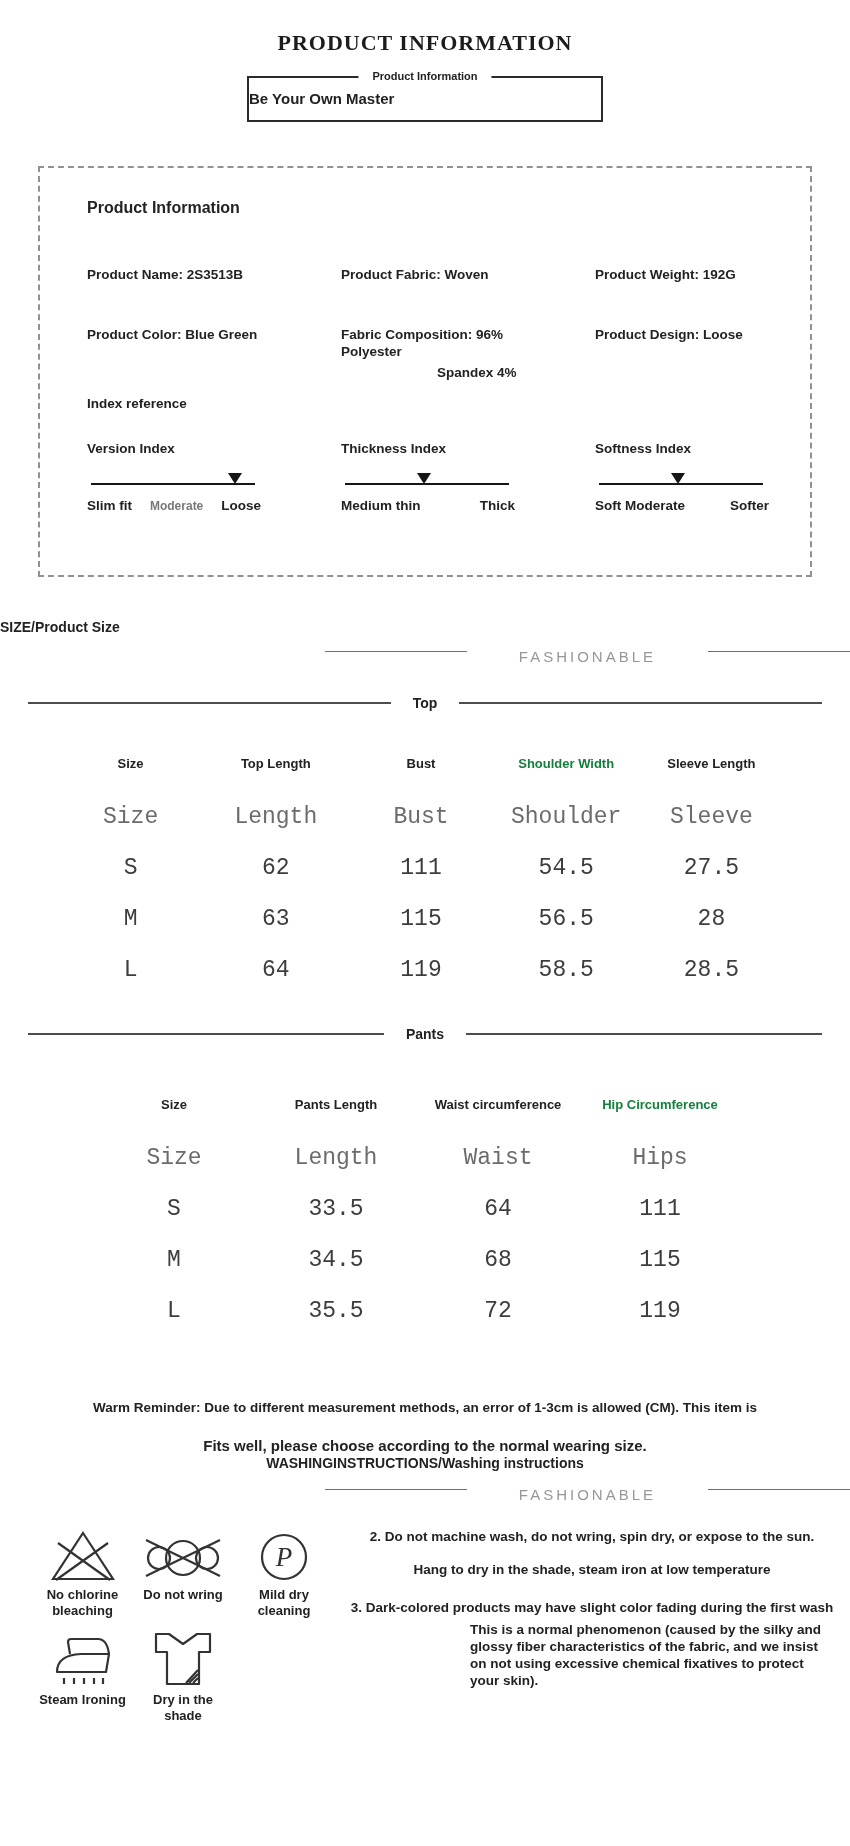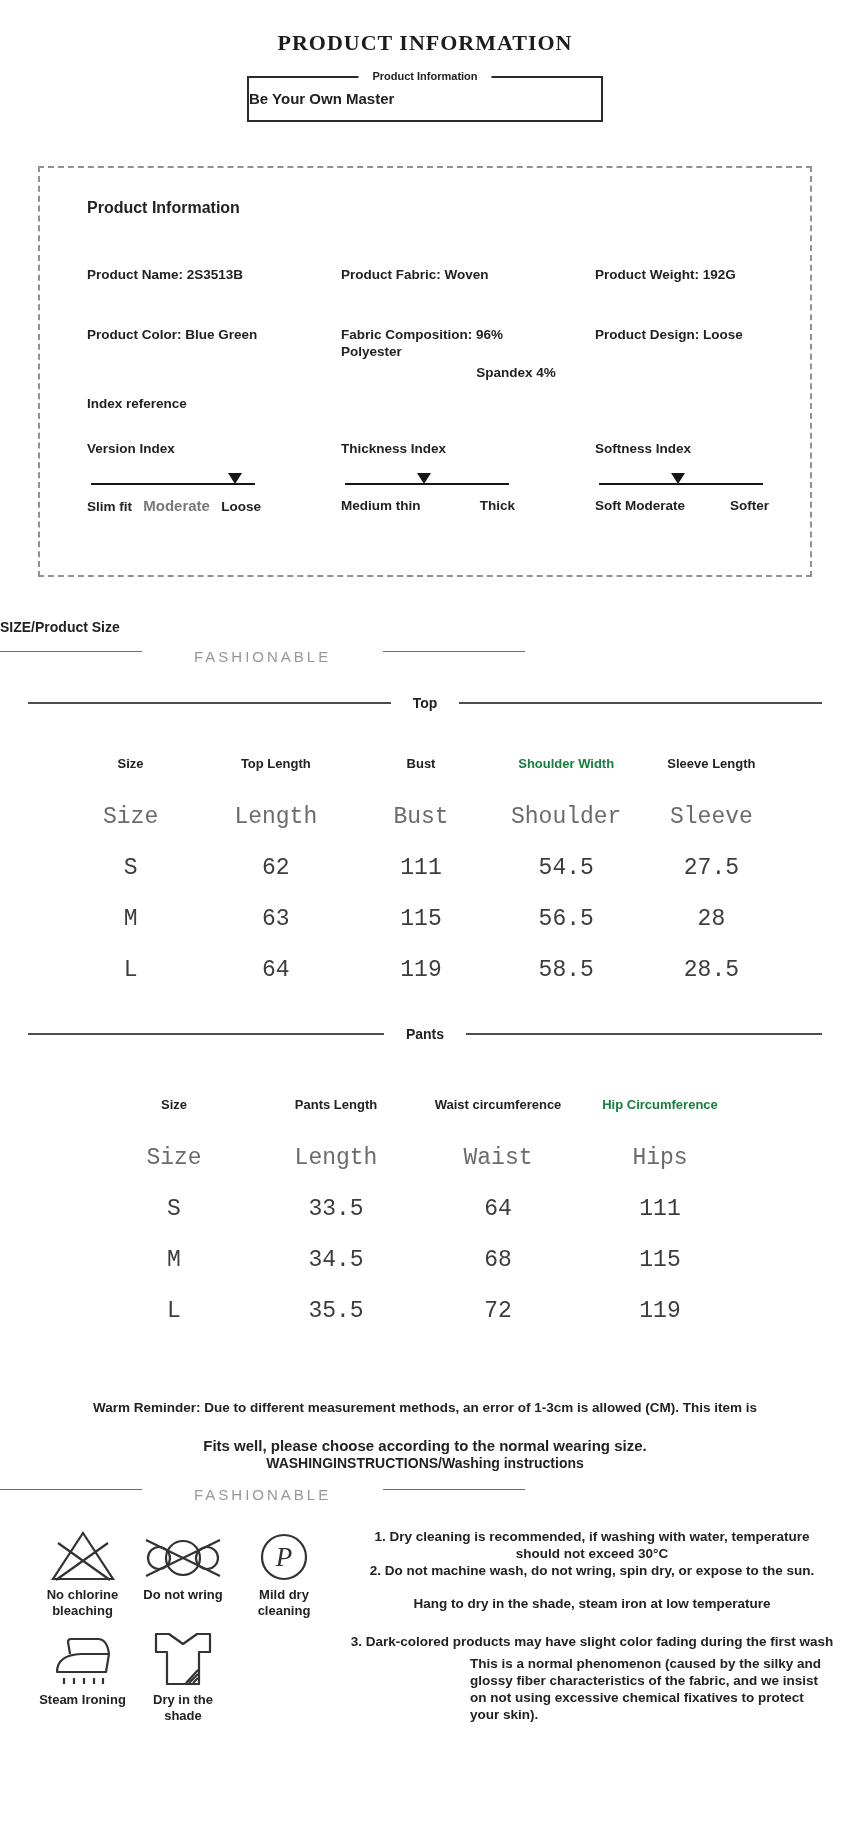--- a/index.html
+++ b/index.html
@@ -26,34 +26,34 @@
   
   .info-box{
     box-sizing:border-box;width:774px;height:411px;margin:44px auto 0;
     border:2px dashed #919191;padding:30px 18px 0 47px;
   }
   .info-heading{font-size:16px;font-weight:700;line-height:19px;}
   .info-row{display:grid;grid-template-columns:254px 254px 1fr;font-size:13.5px;font-weight:700;line-height:17px;}
   .info-row1{margin-top:49px;}
   .info-row2{margin-top:43px;}
   .fab-comp{width:185px;}
-  .spandex{margin:4px 0 0 96px;text-align:center;}
+  .spandex{margin:4px 0 0 96px;}
   .index-ref{margin-top:14px;font-size:13.5px;font-weight:700;line-height:17px;}
   .sliders-row{display:grid;grid-template-columns:254px 254px 1fr;margin-top:28px;}
   .slider-title{font-size:13.5px;font-weight:700;line-height:17px;}
   .slider-track{position:relative;width:164px;height:2px;background:#161616;margin:26px 0 0 4px;}
   .slider-pointer{
     position:absolute;top:-10px;width:0;height:0;transform:translateX(-50%);
     border-left:7px solid transparent;border-right:7px solid transparent;border-top:11px solid #161616;
   }
   .slider-labels{display:flex;justify-content:space-between;align-items:baseline;width:174px;margin-top:12px;font-size:13.5px;font-weight:700;line-height:17px;}
-  .slider-labels .muted{font-size:15px;color:#787878;}
+  .slider-labels .muted{font-size:12px;color:#787878;}
   
   .size-title{margin-top:42px;text-align:left;font-size:14px;font-weight:700;line-height:17px;}
-  .fashion-row{display:flex;justify-content:flex-start;align-items:center;margin-top:12px;height:18px;}
+  .fashion-row{display:flex;justify-content:flex-end;align-items:center;margin-top:12px;height:18px;}
   .fashion-row .fline{width:142px;height:1px;background:#6e6e6e;position:relative;top:-6px;}
   .fashion-row .ftext{margin:0 52px;font-size:15px;letter-spacing:3px;color:#979797;line-height:18px;}
   .divider{display:flex;align-items:center;width:794px;margin:28px auto 0;height:18px;}
   .divider .dline{flex:1;height:2px;background:#4d4d4d;}
   .divider .dword{margin:0 22px;font-size:14px;font-weight:700;}
   .divider-pants{margin-top:30px;}
   
   .table-top{width:726px;margin:44px 0 0 58px;}
   .table-pants{width:648px;margin:54px 0 0 93px;}
   .t-head{display:grid;font-size:13px;font-weight:700;line-height:16px;}
@@ -306,19 +306,18 @@
           <path class="ic" d="M33 53 L45 40 M36 53 L45 44 M40 53 L45 48" stroke-width="1.6"></path>
         </svg>
       </div>
       <div class="wash-label lbl-narrow">Dry in the shade</div>
     </div>
 
 
   </div>
 
   <div class="wash-notes">
-    <div class="note note-0">1. Dry cleaning is recommended, if washing with water, temperature should not exceed 30°C</div>
     <div class="note note-1">2. Do not machine wash, do not wring, spin dry, or expose to the sun.</div>
     <div class="note note-2">Hang to dry in the shade, steam iron at low temperature</div>
     <div class="note note-3">3. Dark-colored products may have slight color fading during the first wash</div>
     <div class="note-para">This is a normal phenomenon (caused by the silky and glossy fiber characteristics of the fabric, and we insist on not using excessive chemical fixatives to protect your skin).</div>
   </div>
 </div>
 
 </body></html>

